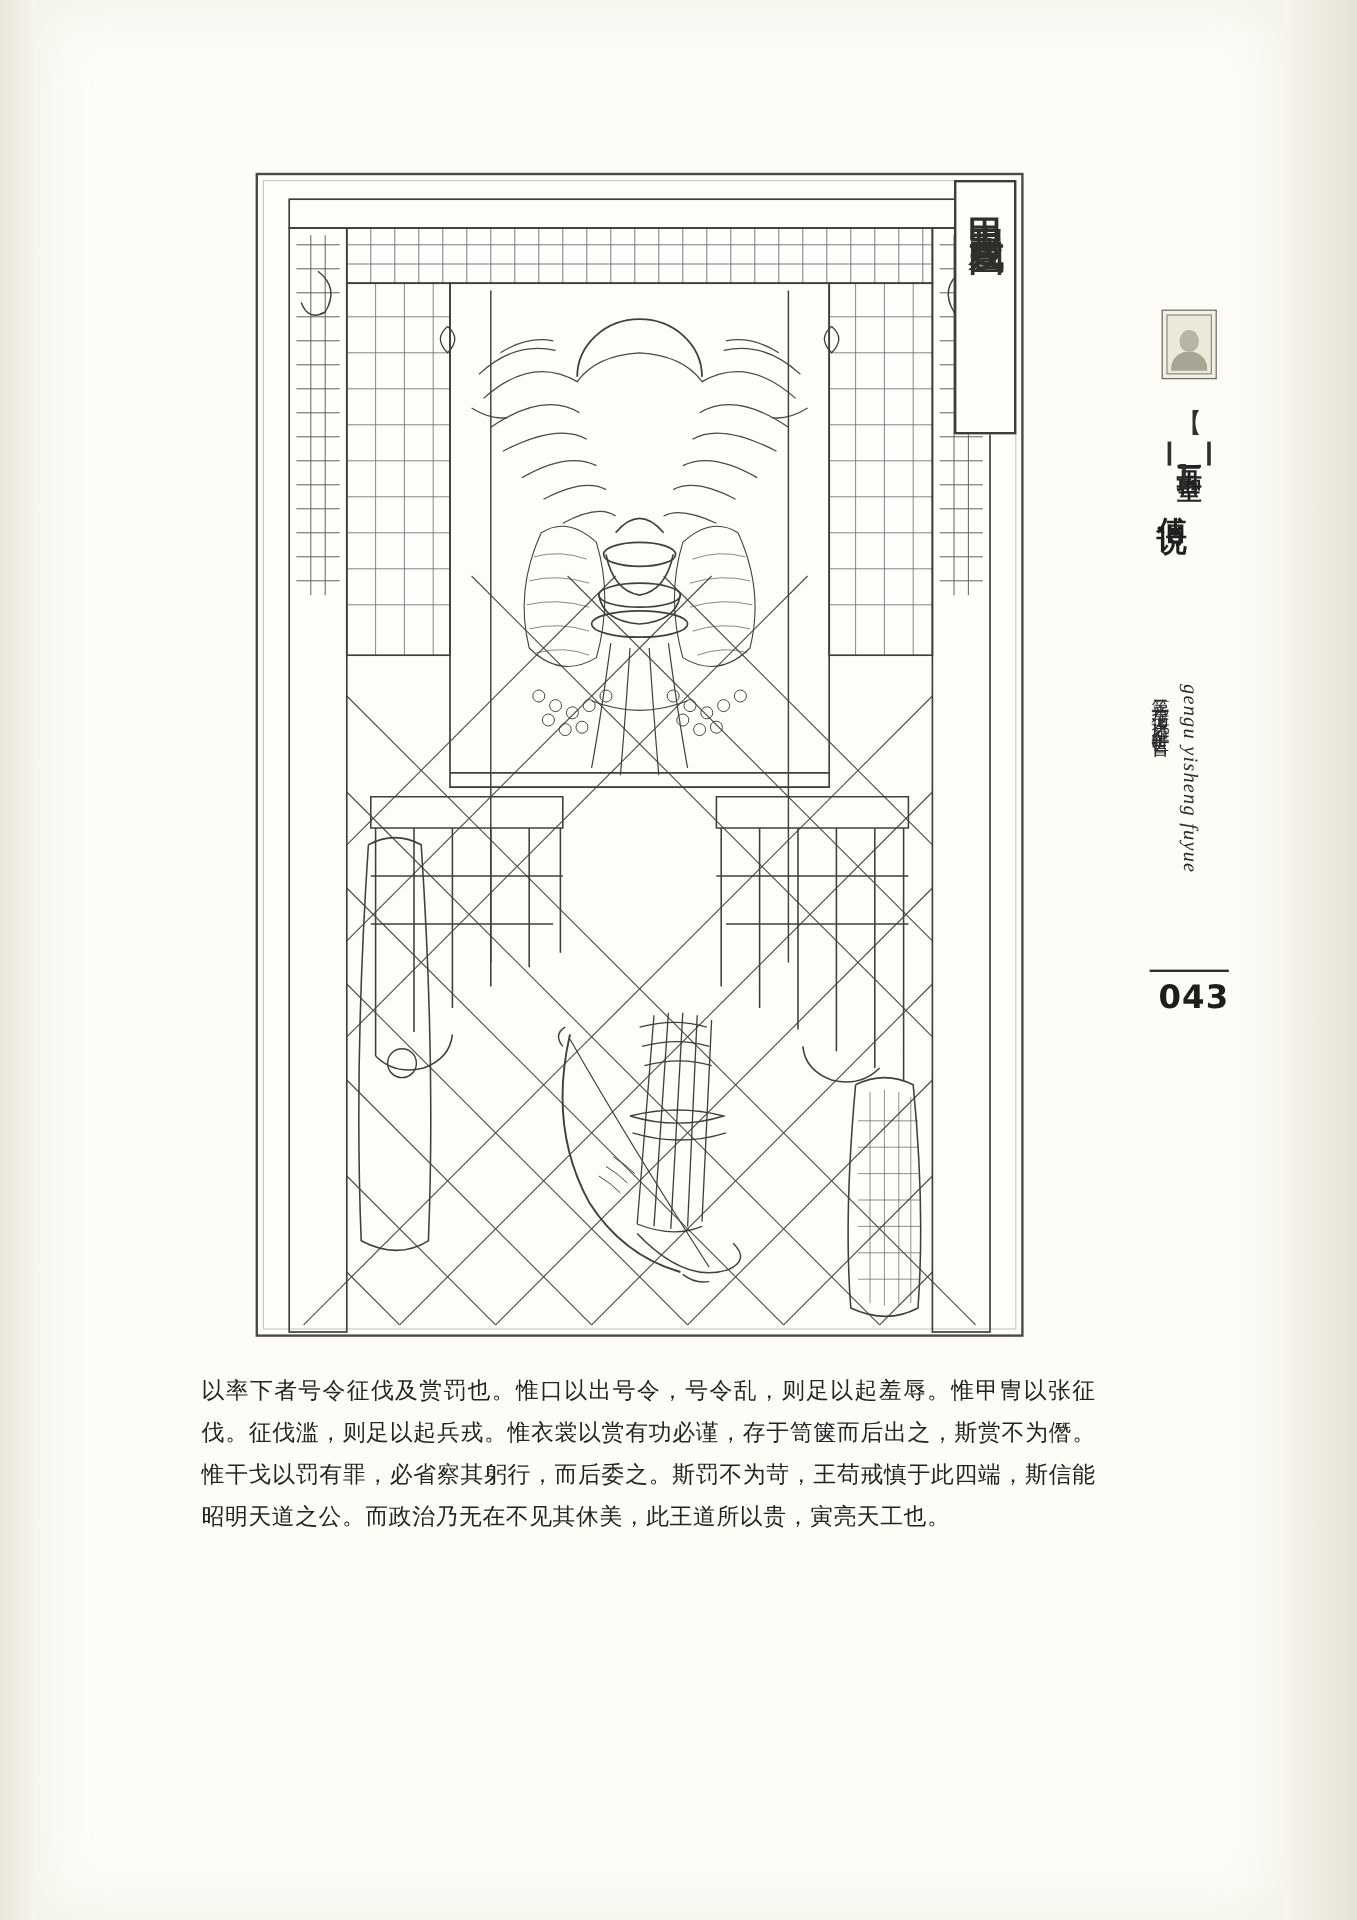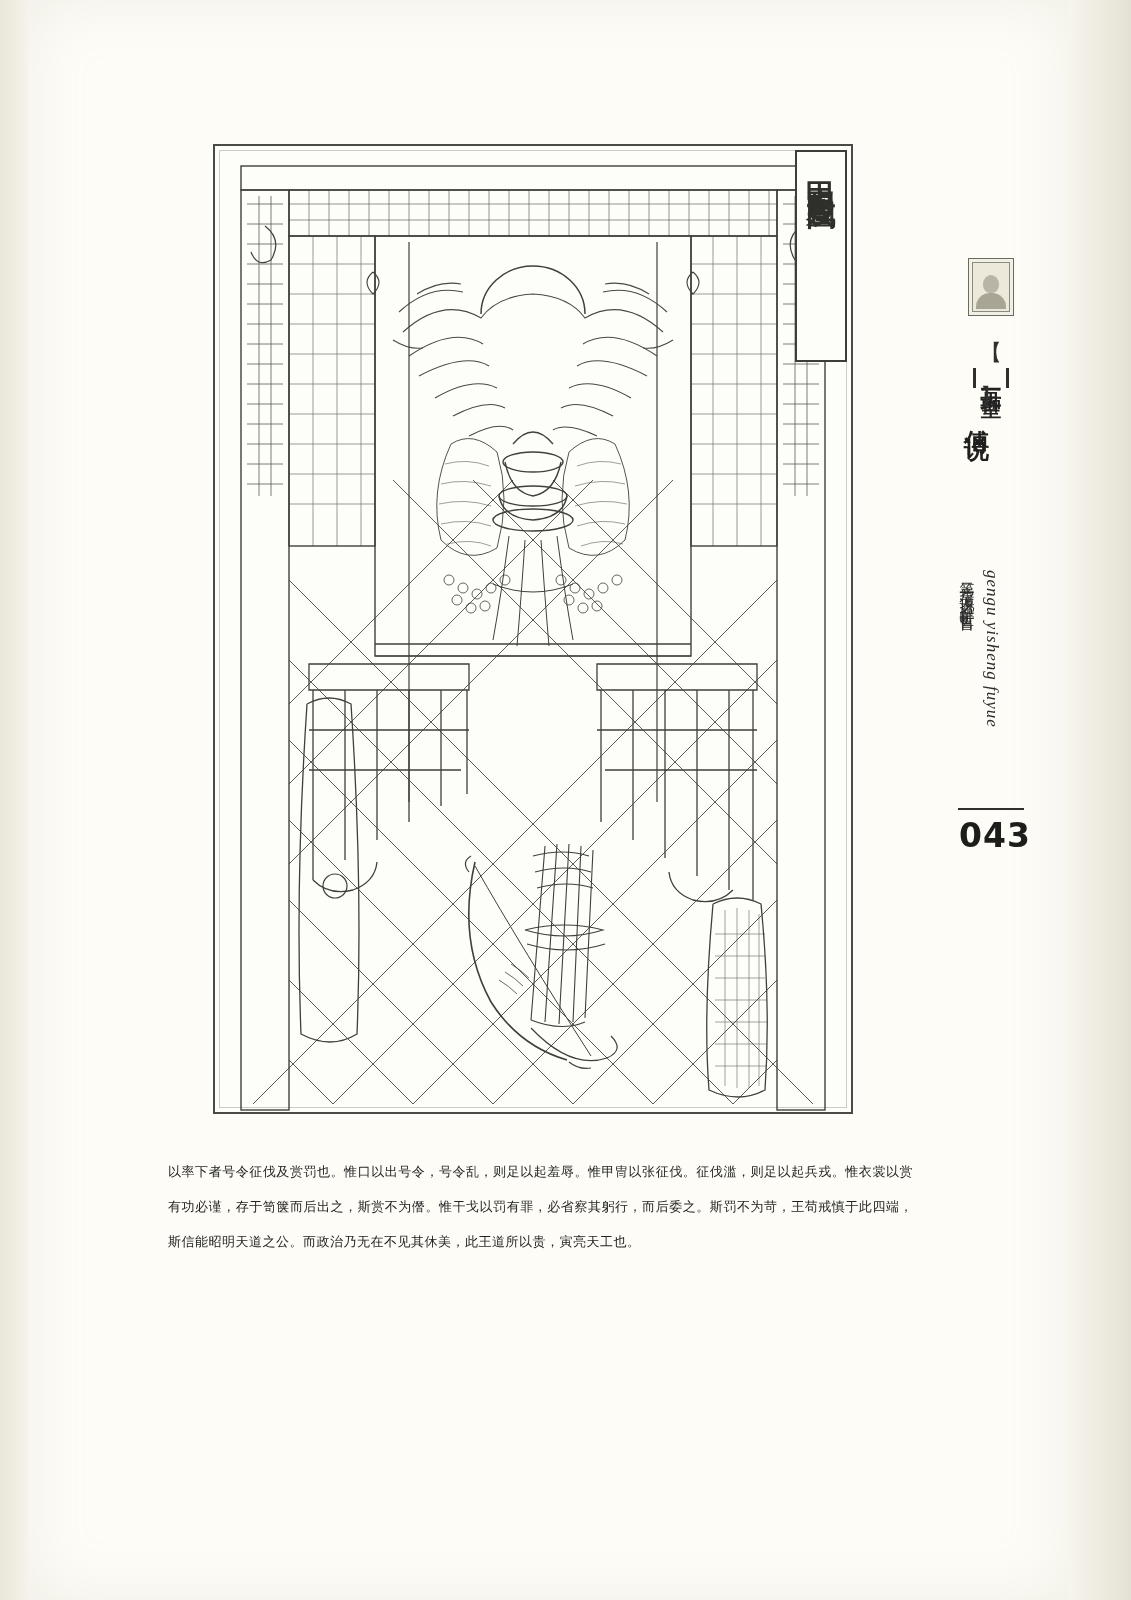--- a/index.html
+++ b/index.html
@@ -210,39 +210,38 @@
     height: 2px;
     background: #2f2f2c;
   }
   .folio {
     position: absolute;
     left: 6px;
     top: 558px;
     width: 74px;
     text-align: center;
     font-family: "DejaVu Sans", sans-serif;
-    font-size: 33px;
+    font-size: 27px;
     font-weight: 700;
     color: #1d1d1b;
     letter-spacing: 1px;
   }
 
   
   .body-text {
     position: absolute;
     left: 168px;
     top: 1142px;
     width: 745px;
     font-family: "DejaVu Serif", serif;
-    font-size: 13px;
+    font-size: 19px;
     line-height: 35px;
     color: #232323;
     text-align: justify;
     letter-spacing: 0.5px;
-    margin-top: 12px;
   }
   .body-text p { margin: 0; text-indent: 0; }
 </style>
 </head>
 <body>
 
 <div class="page">
   <div class="edge-left"></div>
   <div class="page-inner"></div>
   <div class="edge-right"></div>

